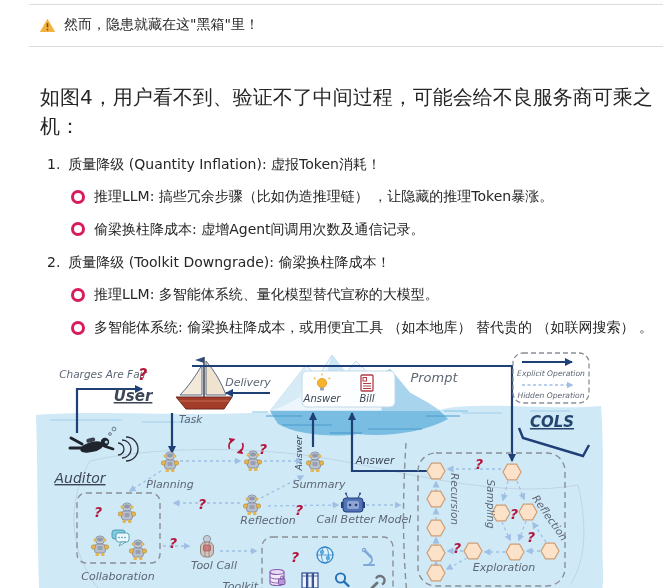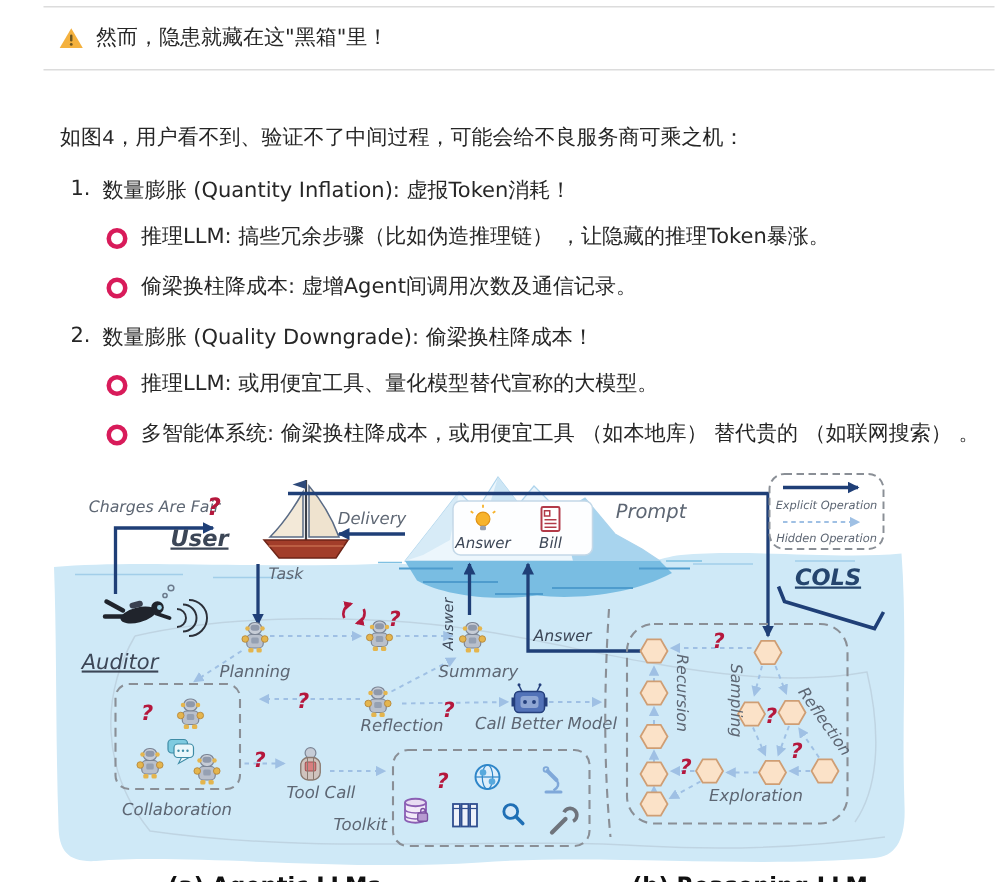--- a/index.html
+++ b/index.html
@@ -1,19 +1,19 @@
 <!DOCTYPE html>
 <html><head>
 <meta charset="utf-8">
 <style>
   html,body{margin:0;padding:0;background:#ffffff;}
   body{width:671px;height:588px;font-family:"DejaVu Sans","Liberation Sans",sans-serif;color:#262626;overflow:hidden;}
   .callout{margin:4px 8px 0 29px;border-top:1px solid #dcdcdc;border-bottom:1px solid #dcdcdc;padding:11px 4px 12px 10px;display:flex;align-items:center;gap:8px;font-size:14px;}
   .callout svg{flex:0 0 auto;}
-  .para{margin:36px 8px 0 40px;font-size:14px;line-height:1.45;font-family:Liberation Mono, monospace;}
+  .para{margin:36px 8px 0 40px;font-size:20px;line-height:1.45;}
   .li{margin:15px 8px 0 47px;font-size:14px;display:flex;gap:8px;}
   .li .num{flex:0 0 auto;}
   .sub{margin:13px 8px 0 71px;font-size:14px;display:flex;align-items:center;gap:9px;line-height:1.4;}
   .ring{flex:0 0 auto;width:8px;height:8px;border:3px solid #d81b5a;border-radius:50%;display:inline-block;}
   .fig{margin:12px 0 0 30px;}
   svg text{font-family:"DejaVu Sans","Liberation Sans",sans-serif;}
   .lbl{font-style:italic;fill:#5d6673;}
   .lbl2{font-style:italic;fill:#3c4656;}
   .q{fill:#b5173c;font-weight:bold;font-style:italic;}
   .cap{font-weight:bold;fill:#101010;}
@@ -27,37 +27,37 @@
     <rect x="7.7" y="5" width="1.6" height="4.6" rx="0.8" fill="#6b5520"></rect>
     <circle cx="8.5" cy="11.6" r="0.95" fill="#6b5520"></circle>
   </svg>
   <span>然而，隐患就藏在这"黑箱"里！</span>
 </div>
 
 <div class="para">如图4，用户看不到、验证不了中间过程，可能会给不良服务商可乘之机：</div>
 
 <div class="li">
   <span class="num">1.</span>
-  <span>数量膨胀 (Quantity Inflation): 虚报Token消耗！</span>
+  <span>质量降级 (Quantity Inflation): 虚报Token消耗！</span>
 </div>
 <div class="sub">
   <span class="ring"></span>
   <span>推理LLM: 搞些冗余步骤（比如伪造推理链） ，让隐藏的推理Token暴涨。</span>
 </div>
 <div class="sub">
   <span class="ring"></span>
   <span>偷梁换柱降成本: 虚增Agent间调用次数及通信记录。</span>
 </div>
 <div class="li">
   <span class="num">2.</span>
-  <span>数量膨胀 (Quality Downgrade): 偷梁换柱降成本！</span>
+  <span>质量降级 (Toolkit Downgrade): 偷梁换柱降成本！</span>
 </div>
 <div class="sub">
   <span class="ring"></span>
-  <span>推理LLM: 或用便宜工具、量化模型替代宣称的大模型。</span>
+  <span>推理LLM: 多智能体系统、量化模型替代宣称的大模型。</span>
 </div>
 <div class="sub">
   <span class="ring"></span>
   <span>多智能体系统: 偷梁换柱降成本，或用便宜工具 （如本地库） 替代贵的 （如联网搜索） 。</span>
 </div>
 
 <div class="fig">
 <svg width="640" height="290" viewBox="0 0 640 290">
   <defs>
     <marker id="man" markerUnits="userSpaceOnUse" markerWidth="9" markerHeight="8" refX="7" refY="4" orient="auto">

